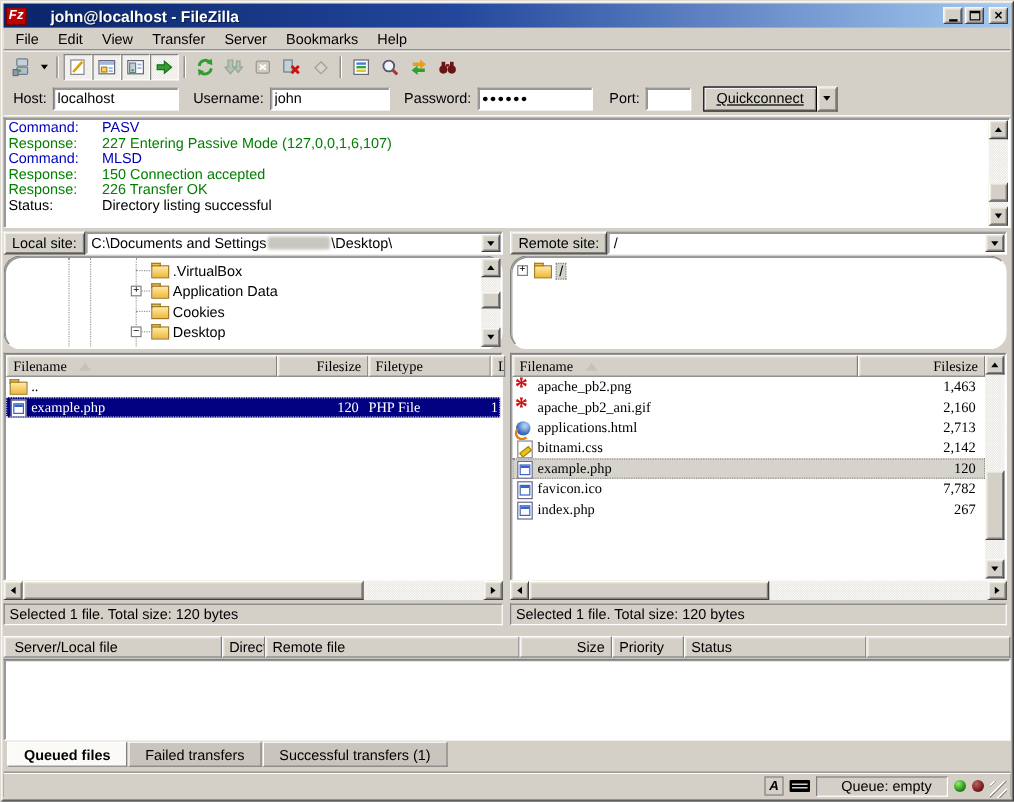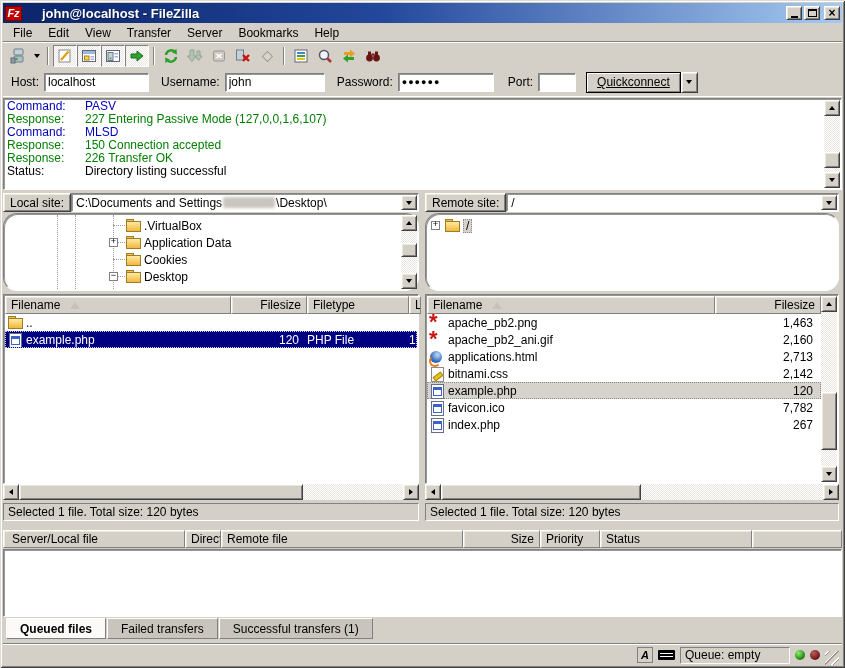--- a/index.html
+++ b/index.html
@@ -91,21 +91,21 @@
     border:2px solid transparent;border-left-color:#e87a17;border-bottom-color:#e87a17;}
   .fi[data-icon="css"]::before{content:"";position:absolute;left:2px;top:0;width:11px;height:13px;
     background:#fff;border:1px solid #888;}
   .fi[data-icon="css"]::after{content:"";position:absolute;left:4px;top:7px;width:8px;height:3px;
     background:#e8c21a;border:1px solid #a8861c;transform:rotate(-38deg);}
   .fi[data-icon="file"]::before{content:"";position:absolute;left:2px;top:0;width:11px;height:13px;
     background:#fff;border:1px solid #6a6a8a;}
   .fi[data-icon="file"]::after{content:"";position:absolute;left:4px;top:3px;width:7px;height:7px;
     border:1px solid #3a62c8;background:linear-gradient(#3a62c8 2px,#fff 2px);}
   
-  .list{background:#fff;}
+  .list{background:#fff;font-family:Liberation Serif, serif;}
   .hcell{height:18px;background:#d4d0c8;border:1px solid;border-color:#fff #808080 #808080 #fff;
     box-shadow:inset 1px 1px 0 #ece9d8;display:flex;align-items:center;padding:0 5px;flex:none;white-space:nowrap;overflow:hidden;}
   .sort-asc{width:0;height:0;border-left:5px solid transparent;border-right:5px solid transparent;
     border-bottom:7px solid #c6c2ba;margin-left:10px;}
   .lrow{height:17px;display:flex;align-items:center;white-space:nowrap;}
   .lrow .num{text-align:right;padding-right:8px;}
   .sel-active{background:#000080;color:#fff;outline:1px dotted rgba(255,255,255,.8);outline-offset:-1px;}
   .sel-inactive{background:#d6d3cc;outline:1px dotted #8a8a8a;outline-offset:-1px;}
   .pane-status{top:503px;height:18px;border:1px solid;border-color:#808080 #fff #fff #808080;
     display:flex;align-items:center;padding-left:4px;white-space:nowrap;overflow:hidden;}
@@ -114,21 +114,21 @@
     border:1px solid;border-color:#fff #808080 #808080 #fff;background:#c9c5bd;}
   .tab.active{background:#fbfaf7;font-weight:bold;}
   
   .statusbar{left:3px;right:3px;top:644px;height:21px;border-top:1px solid #fff;box-shadow:0 -1px 0 #808080;
     display:flex;align-items:center;justify-content:flex-end;gap:5px;padding-right:3px;}
   .type-ind{width:16px;height:16px;border:1px solid #808080;display:flex;align-items:center;justify-content:center;
     font-weight:bold;font-size:11px;font-style:italic;background:#d4d0c8;}
   .speed-badge{width:17px;height:10px;background:#000;border-radius:1px;position:relative;}
   .speed-badge::before{content:"";position:absolute;left:2px;top:3px;width:13px;height:1px;background:#fff;box-shadow:0 3px 0 #fff;}
   .queue-field{width:110px;height:17px;border:1px solid;border-color:#808080 #fff #fff #808080;
-    display:flex;align-items:center;padding-left:4px;}
+    display:flex;align-items:center;padding-left:20px;}
   .led{width:10px;height:10px;border-radius:50%;flex:none;}
   .led-green{background:radial-gradient(circle at 35% 30%,#8ef06a,#2f8f1f 60%,#174f0e);}
   .led-red{background:radial-gradient(circle at 35% 30%,#b96060,#7a1f1f 60%,#430d0d);}
   .grip{width:14px;height:14px;align-self:flex-end;
     background:repeating-linear-gradient(135deg,transparent 0 2px,#fff 2px 3px,#9a968e 3px 4px,transparent 4px 6px);}
 </style>
 </head>
 <body>
 
 <div class="window">
@@ -529,21 +529,21 @@
       <span>Selected 1 file. Total size: 120 bytes</span>
     </div>
 
   <div class="abs" style="left:3px;top:530px;right:3px;height:19px;display:flex">
     <div class="hcell" style="width:182px;padding-left:8px">
         <span>Server/Local file</span>
       </div>
     <div class="hcell" style="width:36px">
         <span>Directi...</span>
       </div>
-    <div class="hcell" style="width:242px">
+    <div class="hcell" style="width:212px">
         <span>Remote file</span>
       </div>
     <div class="hcell" style="width:77px;justify-content:flex-end">
         <span>Size</span>
       </div>
     <div class="hcell" style="width:60px">
         <span>Priority</span>
       </div>
     <div class="hcell" style="width:152px">
         <span>Status</span>

